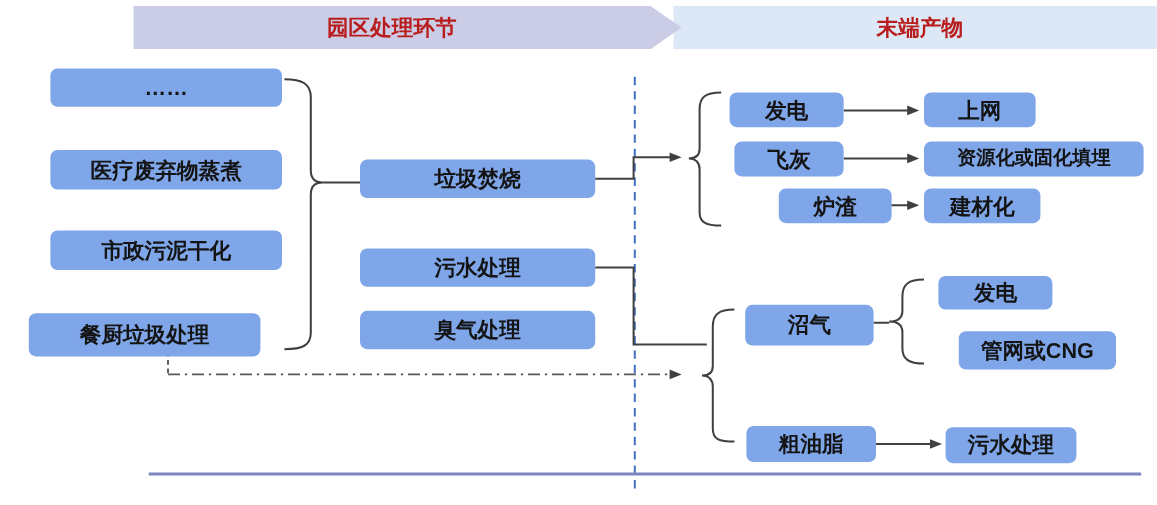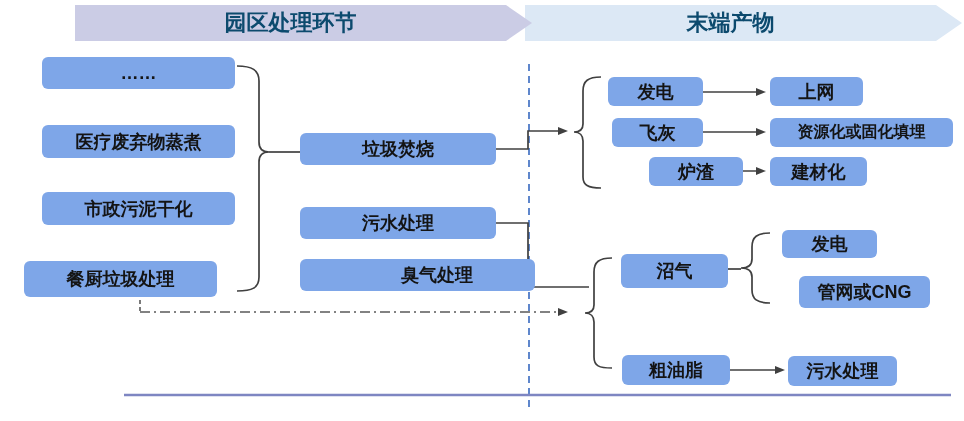--- a/index.html
+++ b/index.html
@@ -5,42 +5,43 @@
   html,body { margin:0; padding:0; background:#ffffff; }
   .canvas {
     position:relative; width:964px; height:421px; background:#ffffff;
     font-family:"Liberation Sans","DejaVu Sans",sans-serif; overflow:hidden;
   }
   svg.layer { position:absolute; left:0; top:0; }
 
   .banner {
     position:absolute; top:5px; height:36px;
     display:flex; align-items:center; justify-content:center;
-    font-weight:bold; font-size:22px; color:#0c4a6e;
+    font-weight:bold; font-size:18px; color:#b91c1c;
     box-sizing:border-box; padding-right:26px;
     clip-path:polygon(0 0, calc(100% - 26px) 0, 100% 50%, calc(100% - 26px) 100%, 0 100%);
+    margin-left:36px;
   }
   #banner-park { left:75px; width:457px; background:#CBCCE5; z-index:3; }
   #banner-end  { left:525px; width:437px; background:#DCE8F5; z-index:2; }
 
   .box {
     position:absolute; background:#7EA6E8; border-radius:6px;
     display:flex; align-items:center; justify-content:center;
     font-weight:bold; font-size:18px; color:#141414; z-index:4;
     white-space:nowrap;
   }
   
   #b-src-0 { left:42px;  top:57px;  width:193px; height:32px; }
   #b-src-1 { left:42px;  top:125px; width:193px; height:33px; }
   #b-src-2 { left:42px;  top:192px; width:193px; height:33px; }
   #b-src-3 { left:24px;  top:261px; width:193px; height:36px; }
   
   #b-proc-0 { left:300px; top:133px; width:196px; height:32px; }
   #b-proc-1 { left:300px; top:207px; width:196px; height:32px; }
-  #b-proc-2 { left:300px; top:259px; width:196px; height:32px;padding-left:39px; }
+  #b-proc-2 { left:300px; top:259px; width:196px; height:32px; }
   
   #b-inc-p0 { left:608px; top:77px;  width:95px;  height:29px; }
   #b-inc-d0 { left:770px; top:77px;  width:93px;  height:29px; }
   #b-inc-p1 { left:612px; top:118px; width:91px;  height:29px;text-align:right; }
   #b-inc-d1 { left:770px; top:118px; width:183px; height:29px; font-size:16px; }
   #b-inc-p2 { left:613px; top:157px; width:94px;  height:29px;margin-left:36px; }
   #b-inc-d2 { left:770px; top:157px; width:97px;  height:29px; }
   
   #b-biogas    { left:621px; top:254px; width:107px; height:34px; }
   #b-biogas-d0 { left:782px; top:230px; width:95px;  height:28px; }

